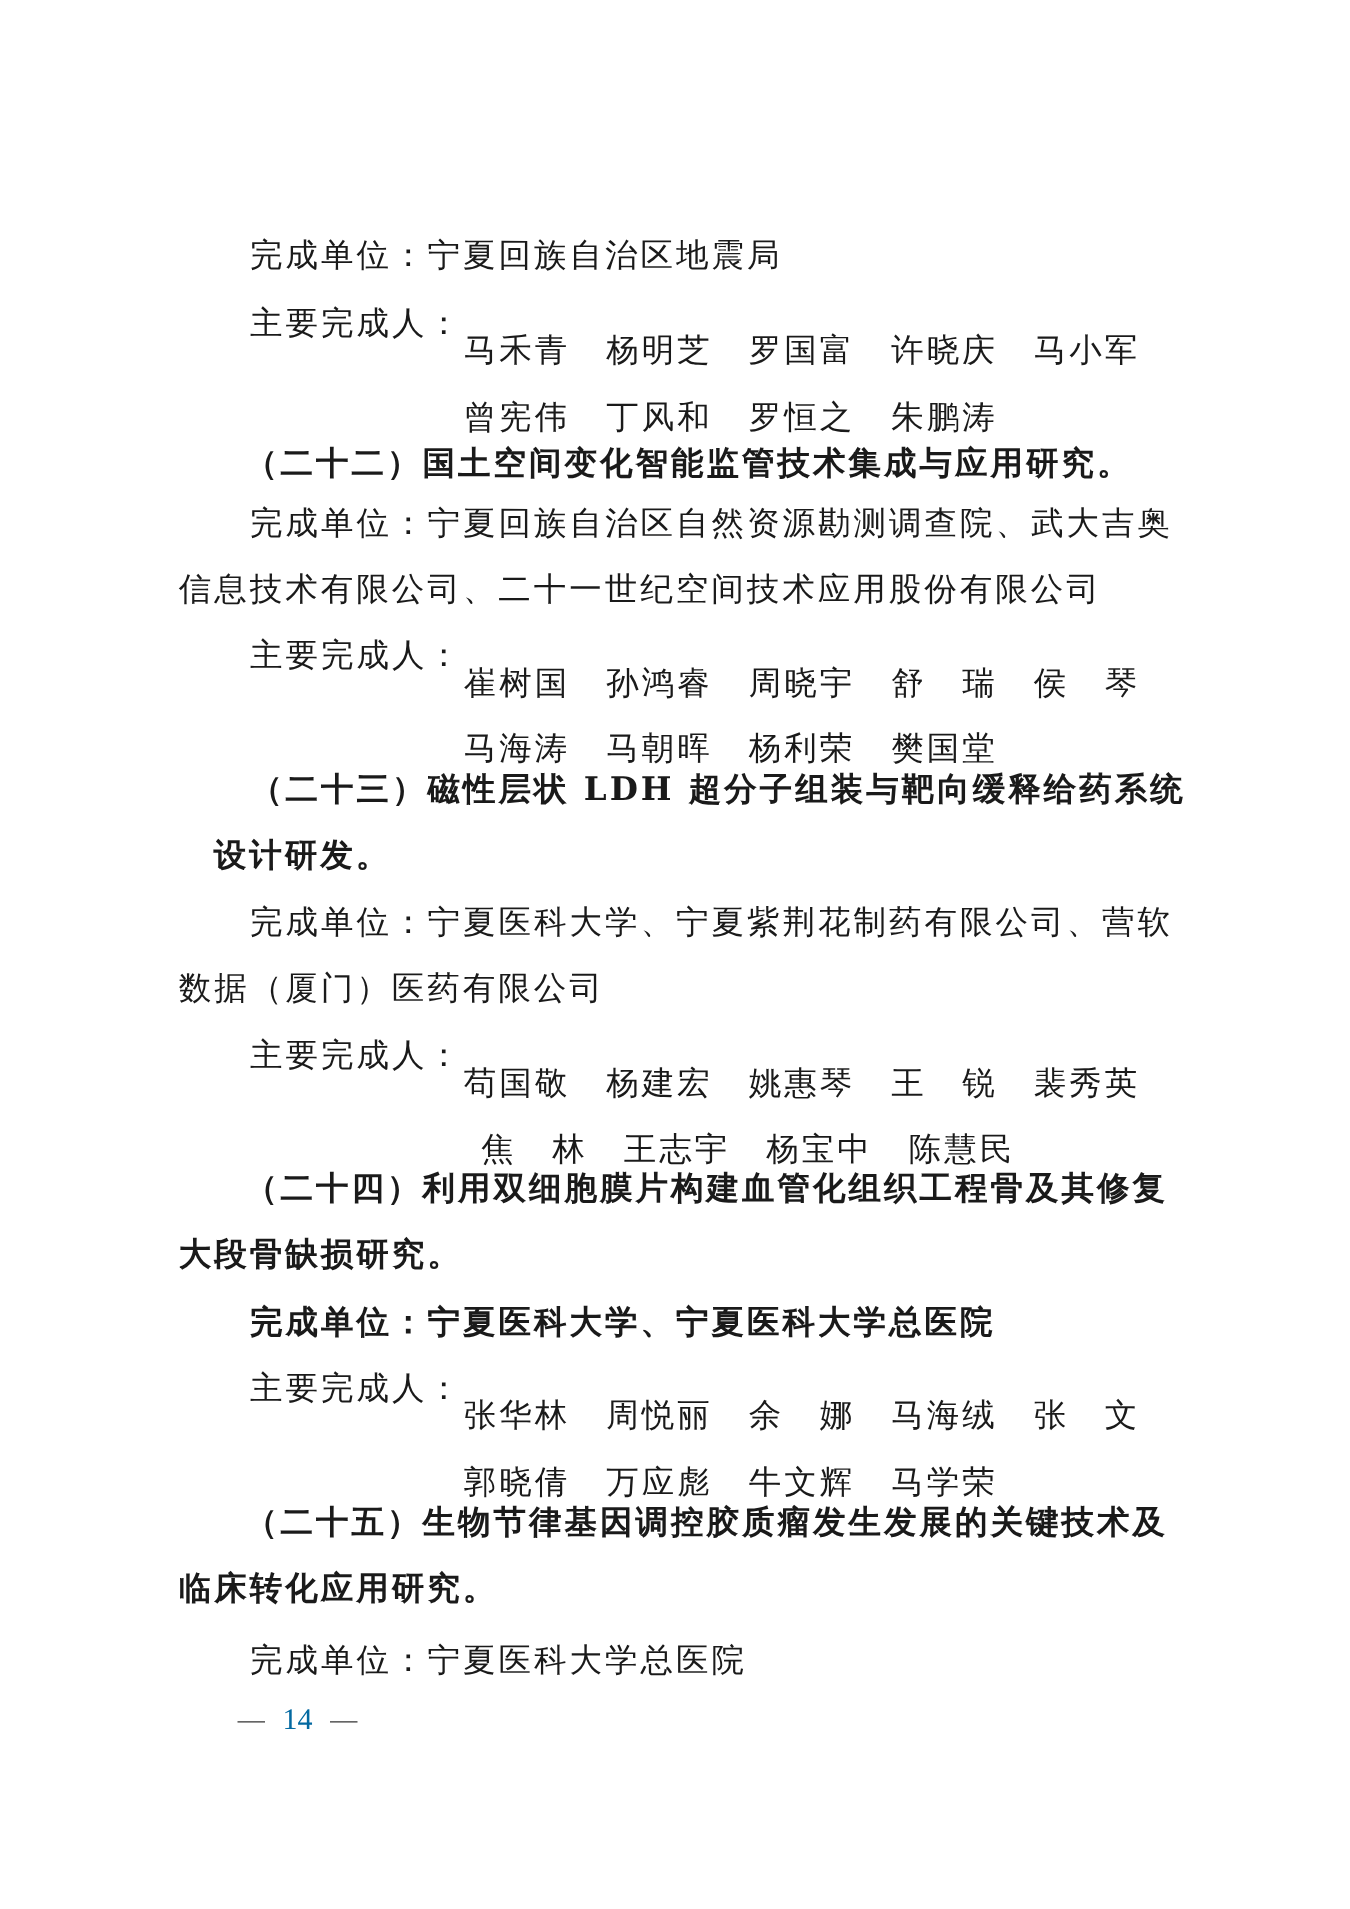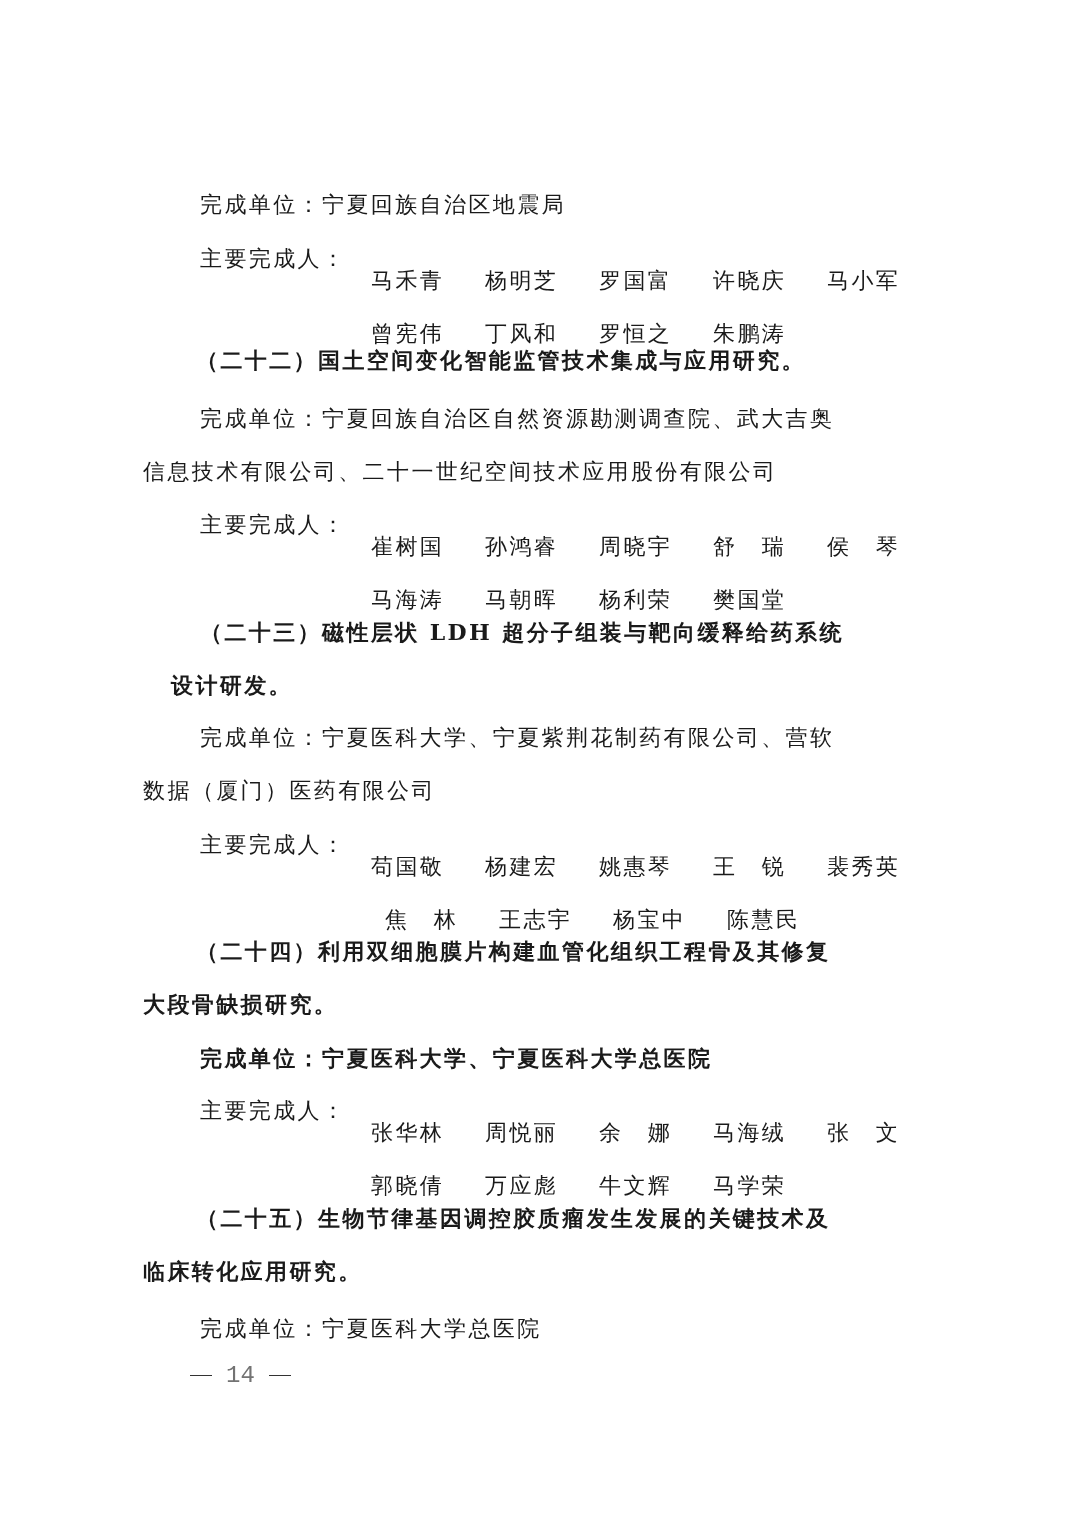--- a/index.html
+++ b/index.html
@@ -12,21 +12,21 @@
       height: 1527px;
       position: relative;
       overflow: hidden;
       color: #1a1a1a;
       font-family: "DejaVu Serif", "Liberation Serif", serif;
     }
     .line {
       position: absolute;
       height: 40px;
       line-height: 40px;
-      font-size: 22px;
+      font-size: 26px;
       letter-spacing: 2.4px;
       white-space: nowrap;
     }
     .heading {
       font-weight: bold;
     }
     .names {
       display: flex;
     }
     .name {
@@ -35,22 +35,22 @@
       letter-spacing: 2.4px;
       margin-top: 22px;
     }
     .footer {
       position: absolute;
       left: 190px;
       top: 1358px;
       height: 36px;
       line-height: 36px;
       font-size: 24px;
-      color: #737373;
-      font-family: Liberation Mono, monospace;
+      color: #0369a1;
+      font-family: Liberation Serif, serif;
       white-space: nowrap;
     }
     .footer .dash {
       display: inline-block;
       width: 22px;
       border-top: 1.5px solid #333;
       vertical-align: middle;
       margin: 0 14px;
     }
   </style>
@@ -68,32 +68,32 @@
   <span class="name">马小军</span>
 </div>
 
 <div class="line names" style="left:371px; top:292px;">
   <span class="name">曾宪伟</span>
   <span class="name">丁风和</span>
   <span class="name">罗恒之</span>
   <span class="name">朱鹏涛</span>
 </div>
 
-<div class="line heading" style="left:196px; top:340px;">（二十二）国土空间变化智能监管技术集成与应用研究。</div>
+<div class="line heading" style="left:196px; top:351px;">（二十二）国土空间变化智能监管技术集成与应用研究。</div>
 <div class="line" style="left:200px; top:399px;">完成单位：宁夏回族自治区自然资源勘测调查院、武大吉奥</div>
 <div class="line" style="left:143px; top:452px;">信息技术有限公司、二十一世纪空间技术应用股份有限公司</div>
 <div class="line names" style="left:200px; top:505px;">
   <span style="width:171px; display:inline-block;">主要完成人：</span>
   <span class="name">崔树国</span>
   <span class="name">孙鸿睿</span>
   <span class="name">周晓宇</span>
   <span class="name">舒　瑞</span>
   <span class="name">侯　琴</span>
 </div>
-<div class="line names" style="left:371px; top:558px;">
+<div class="line names" style="left:371px; top:558px;font-family:Liberation Mono, monospace;">
   <span class="name">马海涛</span>
   <span class="name">马朝晖</span>
   <span class="name">杨利荣</span>
   <span class="name">樊国堂</span>
 </div>
 
 <div class="line heading" style="left:200px; top:612px;">（二十三）磁性层状 LDH 超分子组装与靶向缓释给药系统</div>
 <div class="line heading" style="left:143px; top:665px;margin-left:28px;">设计研发。</div>
 <div class="line" style="left:200px; top:718px;">完成单位：宁夏医科大学、宁夏紫荆花制药有限公司、营软</div>
 <div class="line" style="left:143px; top:771px;text-align:right;">数据（厦门）医药有限公司</div>

